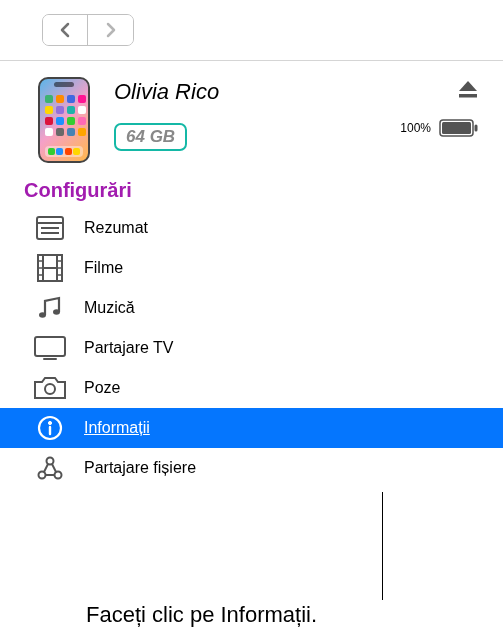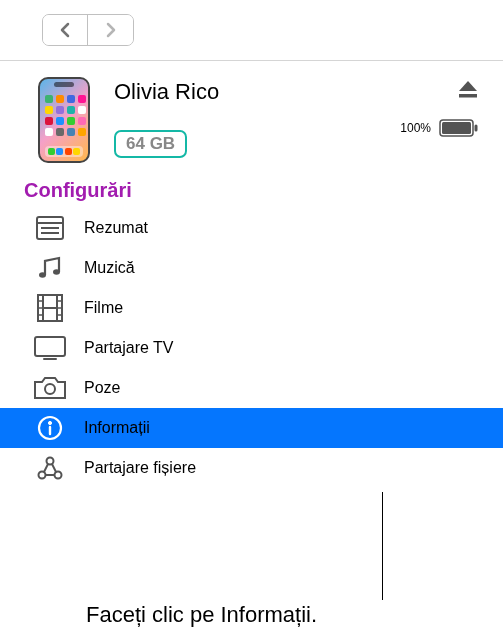--- a/index.html
+++ b/index.html
@@ -100,21 +100,22 @@
     .device-info {
       flex: 1;
       display: flex;
       justify-content: space-between;
       align-items: flex-start;
       padding-top: 2px;
     }
     .device-left {
       display: flex;
       flex-direction: column;
-      gap: 25px;
+      gap: 18px;
+      font-style: italic;
     }
     .device-name {
       font-size: 22px;
       font-weight: 400;
       color: #000000;
     }
     .storage-pill {
       display: inline-flex;
       align-items: center;
       justify-content: center;
@@ -158,21 +159,22 @@
       display: flex;
       align-items: center;
       padding: 6px 0 6px 34px;
       gap: 18px;
       cursor: pointer;
     }
     .sidebar-item.selected {
       background: #0576fe;
     }
     .sidebar-item.selected .sidebar-label {
-      color: #000000;
+      color: #ffffff;
+      text-decoration: underline;
     }
     .sidebar-item.selected svg {
       stroke: #ffffff !important;
       fill: #ffffff !important;
     }
     .sidebar-icon {
       width: 32px;
       height: 28px;
       display: flex;
       align-items: center;
@@ -279,47 +281,47 @@
           <rect x="1" y="1" width="26" height="22" rx="2" stroke="#535353" stroke-width="2" fill="none"></rect>
           <line x1="1" y1="7" x2="27" y2="7" stroke="#535353" stroke-width="2"></line>
           <line x1="5" y1="12" x2="23" y2="12" stroke="#535353" stroke-width="2"></line>
           <line x1="5" y1="17" x2="23" y2="17" stroke="#535353" stroke-width="2"></line>
         </svg>
     </span>
     <span class="sidebar-label">Rezumat</span>
   </li>
   <li class="sidebar-item">
     <span class="sidebar-icon">
-      <svg width="26" height="26" viewBox="0 0 26 26">
-          <path d="M8 20 L8 6 L22 3 L22 17" stroke="#535353" stroke-width="2.2" fill="none"></path>
-          <ellipse cx="5.5" cy="20" rx="3.5" ry="2.8" fill="#535353"></ellipse>
-          <ellipse cx="19.5" cy="17" rx="3.5" ry="2.8" fill="#535353"></ellipse>
-        </svg>
-    </span>
-    <span class="sidebar-label">Muzică</span>
-  </li>
-  <li class="sidebar-item">
-    <span class="sidebar-icon">
       <svg width="26" height="28" viewBox="0 0 26 28">
           <rect x="1" y="1" width="24" height="26" stroke="#535353" stroke-width="2" fill="none"></rect>
           <line x1="6" y1="1" x2="6" y2="27" stroke="#535353" stroke-width="2"></line>
           <line x1="20" y1="1" x2="20" y2="27" stroke="#535353" stroke-width="2"></line>
           <line x1="1" y1="7" x2="6" y2="7" stroke="#535353" stroke-width="1.5"></line>
           <line x1="1" y1="14" x2="6" y2="14" stroke="#535353" stroke-width="1.5"></line>
           <line x1="1" y1="21" x2="6" y2="21" stroke="#535353" stroke-width="1.5"></line>
           <line x1="20" y1="7" x2="25" y2="7" stroke="#535353" stroke-width="1.5"></line>
           <line x1="20" y1="14" x2="25" y2="14" stroke="#535353" stroke-width="1.5"></line>
           <line x1="20" y1="21" x2="25" y2="21" stroke="#535353" stroke-width="1.5"></line>
           <line x1="6" y1="14" x2="20" y2="14" stroke="#535353" stroke-width="2"></line>
         </svg>
     </span>
     <span class="sidebar-label">Filme</span>
   </li>
   <li class="sidebar-item">
     <span class="sidebar-icon">
+      <svg width="26" height="26" viewBox="0 0 26 26">
+          <path d="M8 20 L8 6 L22 3 L22 17" stroke="#535353" stroke-width="2.2" fill="none"></path>
+          <ellipse cx="5.5" cy="20" rx="3.5" ry="2.8" fill="#535353"></ellipse>
+          <ellipse cx="19.5" cy="17" rx="3.5" ry="2.8" fill="#535353"></ellipse>
+        </svg>
+    </span>
+    <span class="sidebar-label">Muzică</span>
+  </li>
+  <li class="sidebar-item">
+    <span class="sidebar-icon">
       <svg width="32" height="24" viewBox="0 0 32 24">
           <rect x="1" y="1" width="30" height="19" rx="2" stroke="#535353" stroke-width="2" fill="none"></rect>
           <line x1="10" y1="23" x2="22" y2="23" stroke="#535353" stroke-width="2" stroke-linecap="round"></line>
         </svg>
     </span>
     <span class="sidebar-label">Partajare TV</span>
   </li>
   <li class="sidebar-item">
     <span class="sidebar-icon">
       <svg width="32" height="22" viewBox="0 0 32 22">

